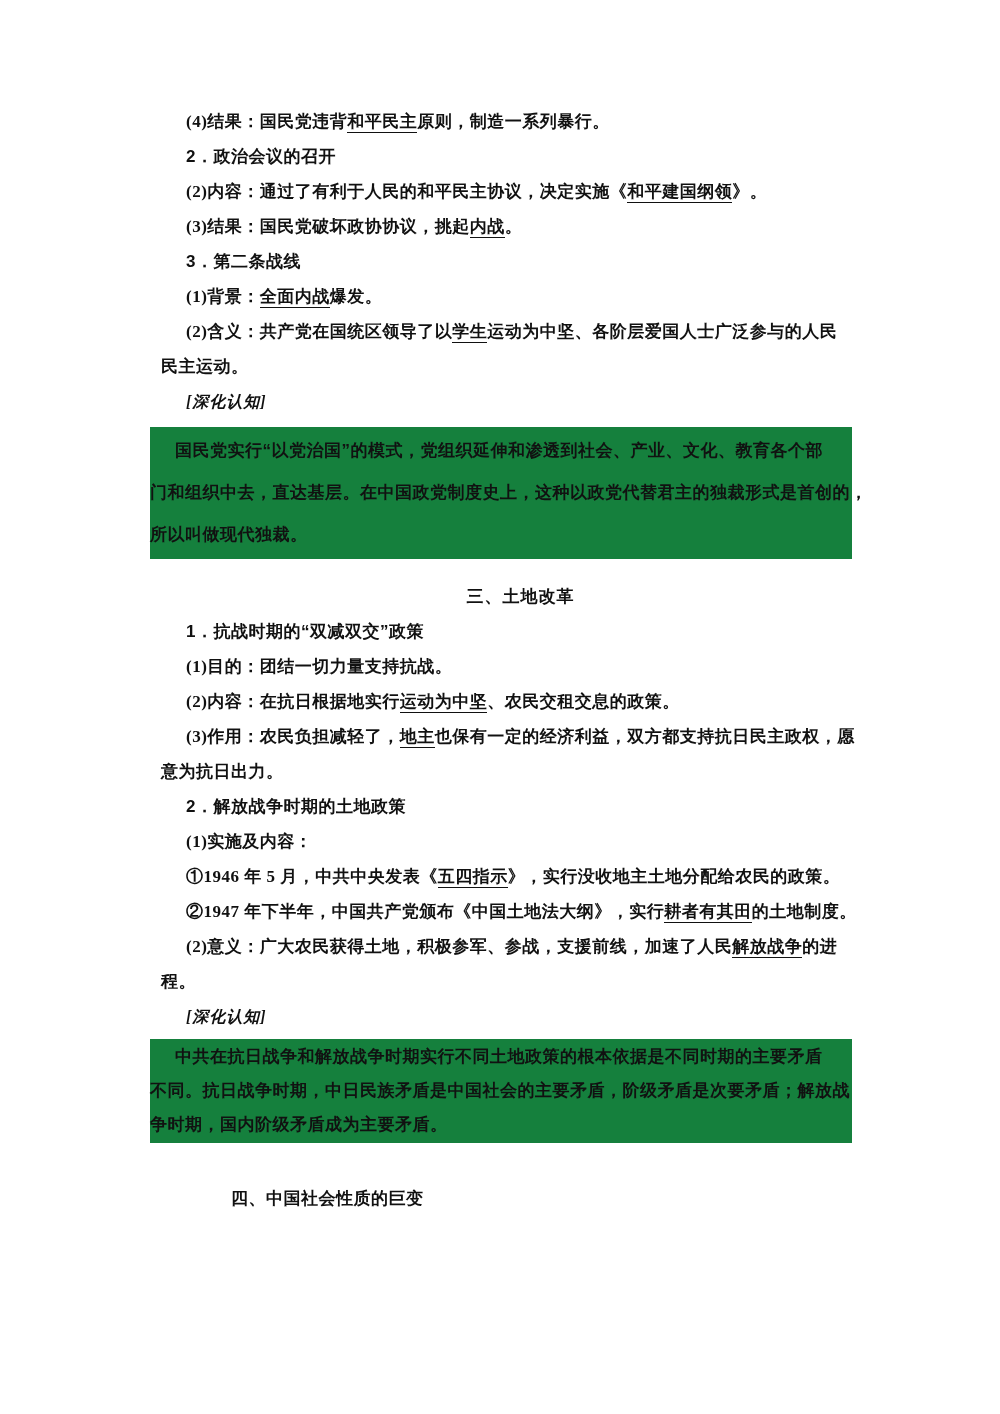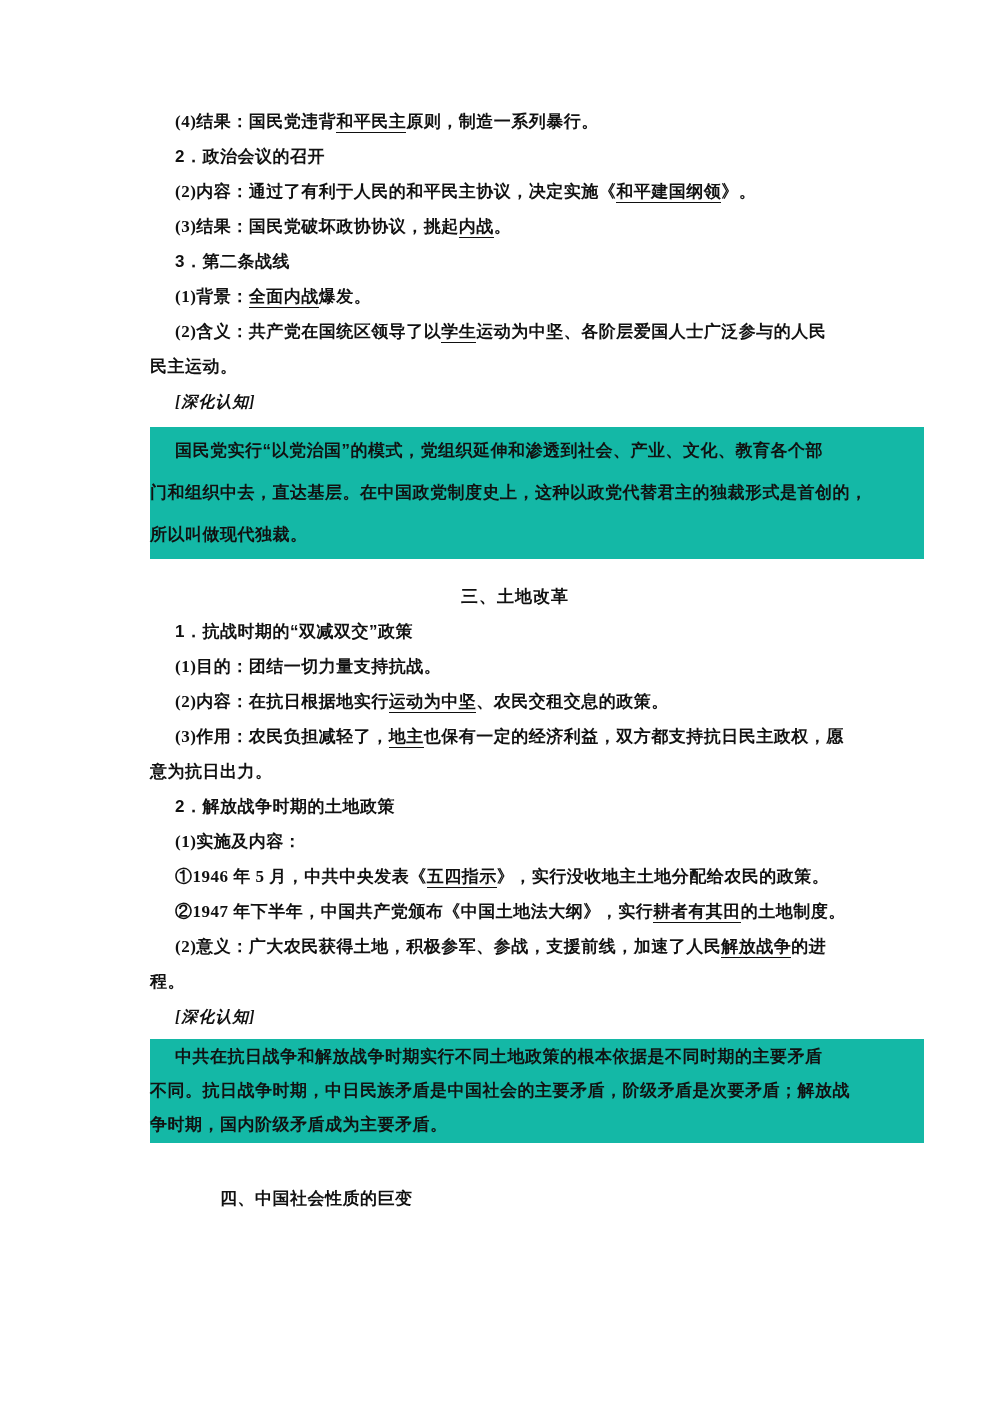--- a/index.html
+++ b/index.html
@@ -18,20 +18,21 @@
     padding-top: 104px;
     box-sizing: content-box;
   }
   .line {
     font-size: 17px;
     line-height: 35px;
     height: 35px;
     white-space: nowrap;
     font-weight: 600;
     letter-spacing: 0.5px;
+    margin-left: 11px;
   }
   .indent-0 { padding-left: 0; }
   .indent-1 { padding-left: 25px; }
   .indent-2 { padding-left: 70px; }
   .style-heading {
     font-family: "Liberation Sans", "DejaVu Sans", sans-serif;
     font-weight: 700;
     letter-spacing: 0.5px;
   }
   .style-section {
@@ -43,22 +44,22 @@
     font-style: italic;
     font-weight: 700;
     font-size: 16px;
     letter-spacing: 1px;
   }
   .seg.underline {
     border-bottom: 1.5px solid #111111;
     padding-bottom: 1px;
   }
   .box {
-    background: #14b8a6;
-    width: 774px;
+    background: #15803d;
+    width: 702px;
   }
   .box-bold {
     margin: 8px 0 20px 0;
     padding: 3px 0;
   }
   .box-bold .box-line {
     font-family: "Liberation Sans", "DejaVu Sans", sans-serif;
     font-weight: 700;
     font-size: 17px;
     line-height: 42px;

